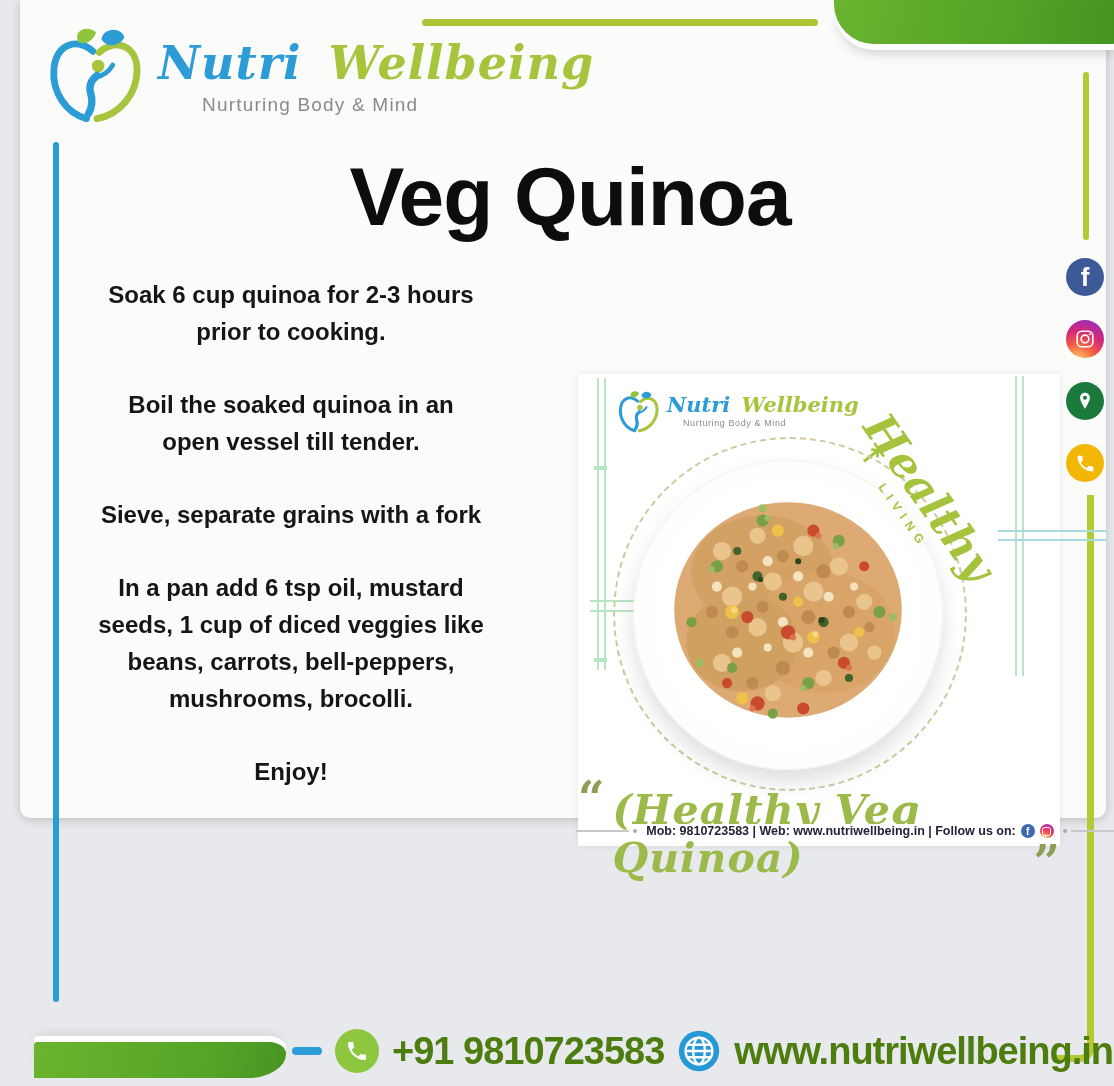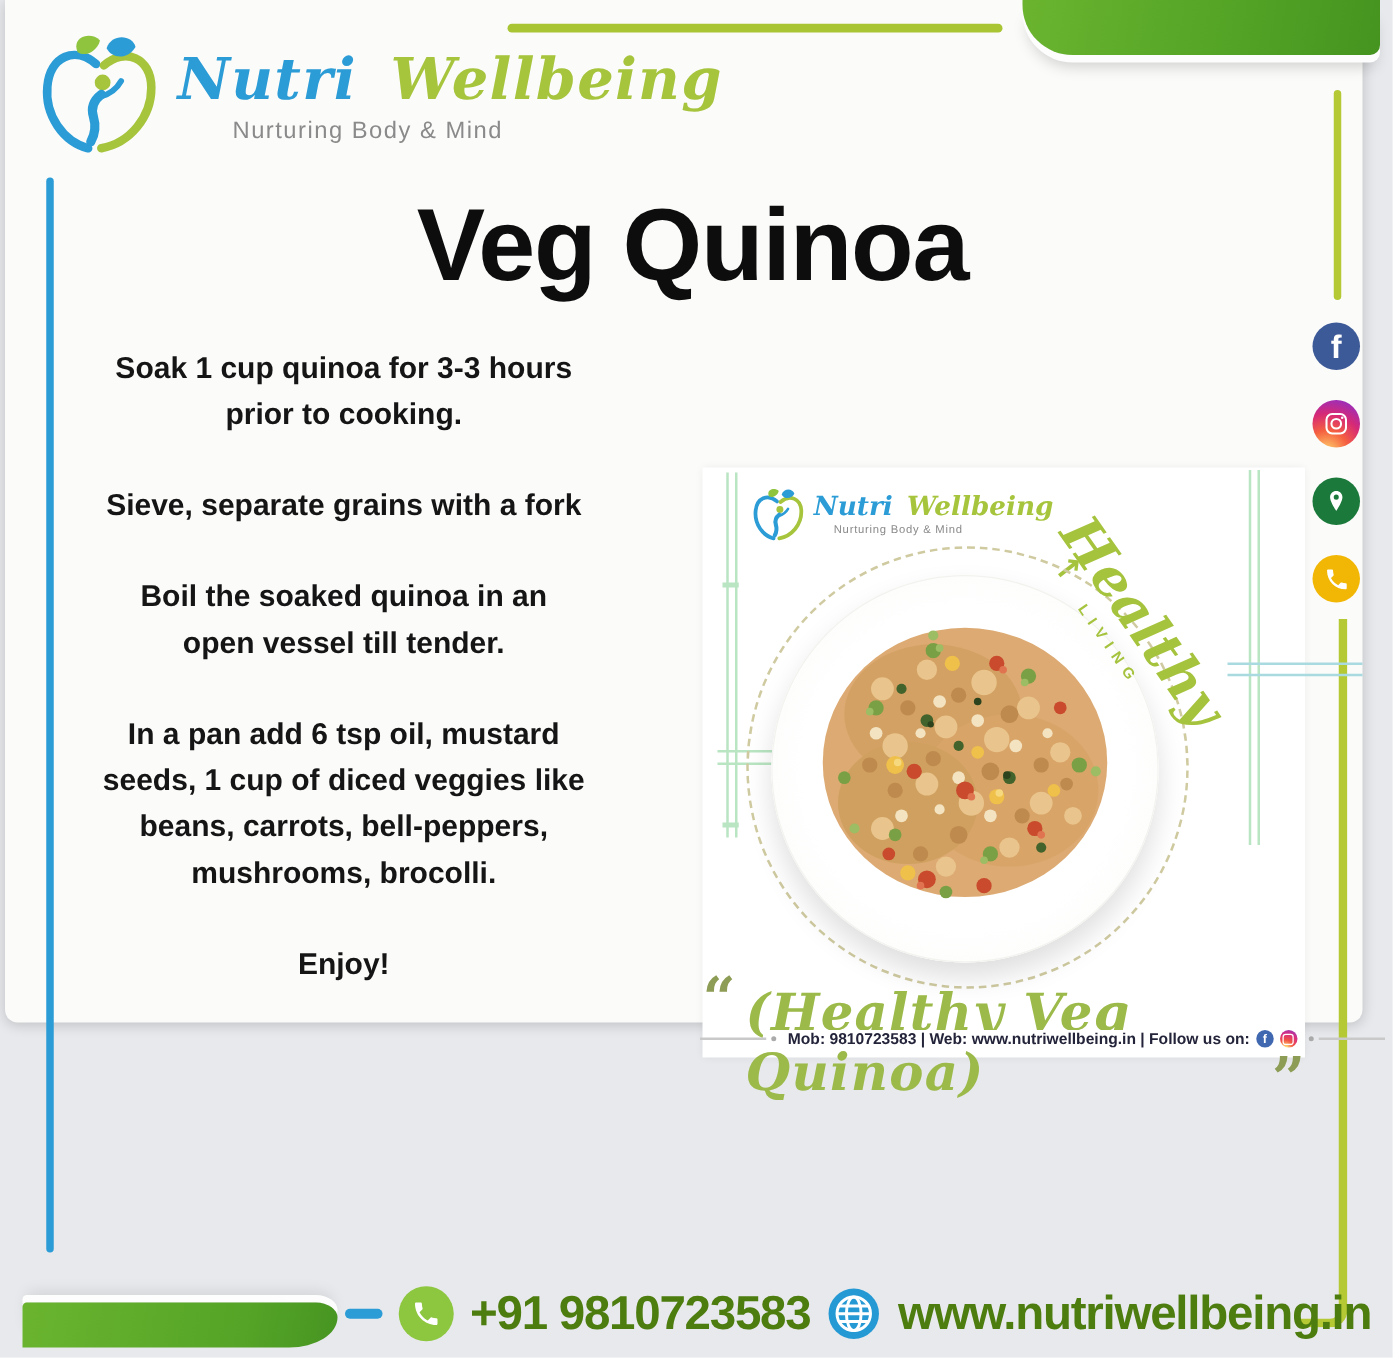--- a/index.html
+++ b/index.html
@@ -2,21 +2,21 @@
 <html><head>
 <meta charset="utf-8">
 <style>
   html,body{margin:0;padding:0;}
   body{
     width:1114px;height:1086px;position:relative;overflow:hidden;
     background:#e7e9ec;
     font-family:"Liberation Sans",sans-serif;
   }
   .page{
-    position:absolute;left:4px;top:0;width:1086px;height:818px;
+    position:absolute;left:20px;top:0;width:1086px;height:818px;
     background:#fbfbfa;border-radius:0 0 10px 10px;
     box-shadow:0 2px 10px rgba(0,0,0,.18);
   }
   
   .block-top-right{
     position:absolute;left:814px;top:0;width:286px;height:44px;
     background:linear-gradient(100deg,#6ab42f 0%,#53a326 60%,#459420 100%);
     border-radius:0 0 8px 40px;
     box-shadow:0 6px 0 0 #fdfdfd,0 13px 12px -4px rgba(0,0,0,.18);
   }
@@ -157,25 +157,25 @@
         <span class="n1">Nutri</span>
         <span class="n2">Wellbeing</span>
       </div>
       <div class="logo-tagline">Nurturing Body &amp; Mind</div>
     </div>
   </div>
 
   <div class="title">Veg Quinoa</div>
 
   <div class="steps">
-    <p>Soak 1 cup quinoa for 3-3 hours
+    <p>Soak 6 cup quinoa for 2-3 hours
 prior to cooking.</p>
-    <p>Sieve, separate grains with a fork</p>
     <p>Boil the soaked quinoa in an
 open vessel till tender.</p>
+    <p>Sieve, separate grains with a fork</p>
     <p>In a pan add 6 tsp oil, mustard
 seeds, 1 cup of diced veggies like
 beans, carrots, bell-peppers,
 mushrooms, brocolli.</p>
     <p>Enjoy!</p>
   </div>
 
   <div class="photo-card">
 
     <div class="decor" style="left:19px;top:4px;width:1.5px;height:292px;"></div>

